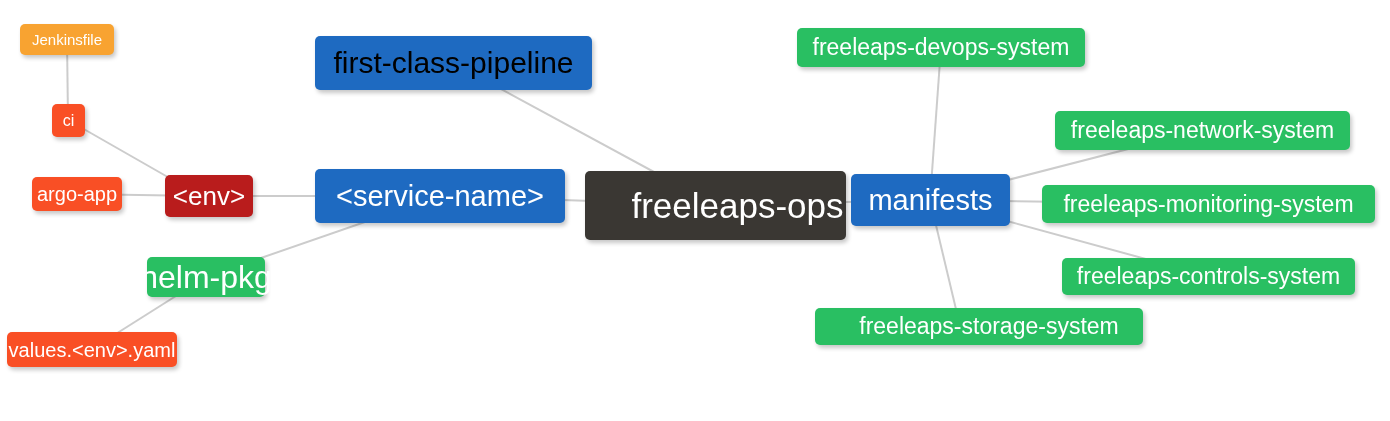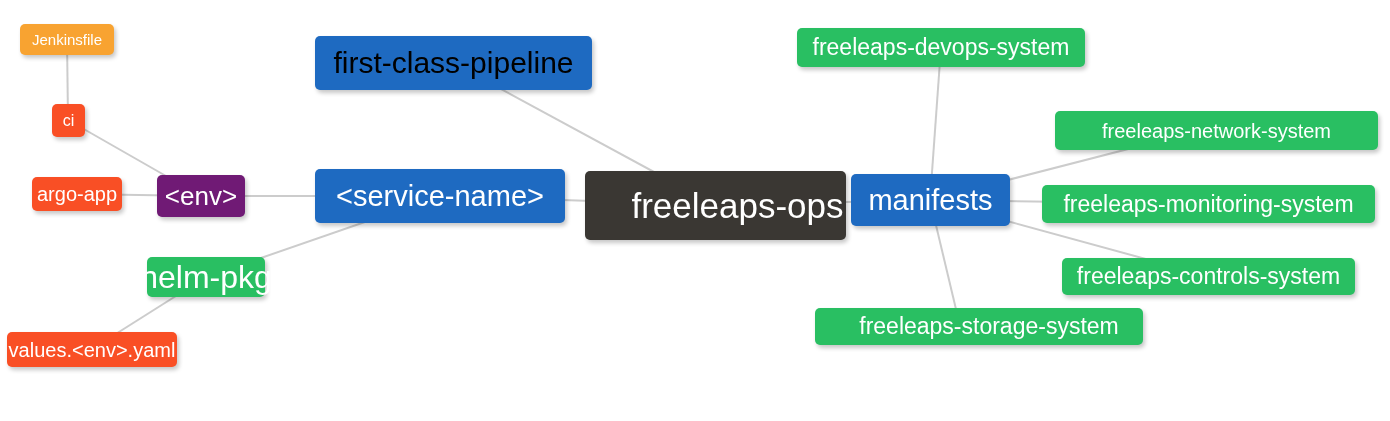--- a/index.html
+++ b/index.html
@@ -45,21 +45,21 @@
   .n-ci          { left: 52px;  top: 104px; width: 33px;  height: 33px; font-size: 16px; }
   .n-argo-app    { left: 32px;  top: 177px; width: 90px;  height: 34px; font-size: 20px; }
   .n-env         { left: 157px; top: 175px; width: 88px;  height: 42px; font-size: 26px; }
   .n-helm-pkg    { left: 147px; top: 257px; width: 118px; height: 40px; font-size: 32px; }
   .n-values      { left: 7px;   top: 332px; width: 170px; height: 35px; font-size: 20px; }
   .n-pipeline    { left: 315px; top: 36px;  width: 277px; height: 54px; font-size: 30px; }
   .n-service     { left: 315px; top: 169px; width: 250px; height: 54px; font-size: 29px; }
   .n-ops         { left: 585px; top: 171px; width: 261px; height: 69px; font-size: 35px; }
   .n-manifests   { left: 851px; top: 174px; width: 159px; height: 52px; font-size: 29px; }
   .n-devops      { left: 797px; top: 28px;  width: 288px; height: 39px; font-size: 23px; }
-  .n-network     { left: 1055px;top: 111px; width: 323px; height: 39px; font-size: 20px; }
+  .n-network     { left: 1055px;top: 111px; width: 295px; height: 39px; font-size: 23px; }
   .n-monitoring  { left: 1042px;top: 185px; width: 333px; height: 38px; font-size: 23px; }
   .n-controls    { left: 1062px;top: 258px; width: 293px; height: 37px; font-size: 23px; }
   .n-storage     { left: 815px; top: 308px; width: 328px; height: 37px; font-size: 23px; padding-left: 20px; }
 </style>
 </head>
 <body>
 
 <div class="canvas">
 
   <svg class="edges" viewBox="0 0 1390 421" xmlns="http://www.w3.org/2000/svg">
@@ -75,21 +75,21 @@
     <line x1="930" y1="200" x2="941" y2="47" stroke="#cccccc"></line>
     <line x1="930" y1="200" x2="1202" y2="130" stroke="#cccccc"></line>
     <line x1="930" y1="200" x2="1208" y2="204" stroke="#cccccc"></line>
     <line x1="930" y1="200" x2="1208" y2="276" stroke="#cccccc"></line>
     <line x1="930" y1="200" x2="960" y2="326" stroke="#cccccc"></line>
   </svg>
 
   <div class="node n-jenkinsfile" style="background: rgb(248, 163, 49); color: rgb(255, 255, 255);">Jenkinsfile</div>
   <div class="node n-ci" style="background: rgb(249, 79, 37); color: rgb(255, 255, 255);">ci</div>
   <div class="node n-argo-app" style="background: rgb(249, 79, 37); color: rgb(255, 255, 255);">argo-app</div>
-  <div class="node n-env" style="background: #701a75; color: rgb(255, 255, 255);">&lt;env&gt;</div>
+  <div class="node n-env" style="background: #b91c1c; color: rgb(255, 255, 255); margin-left: 8px;">&lt;env&gt;</div>
   <div class="node n-helm-pkg" style="background: rgb(41, 191, 98); color: rgb(255, 255, 255);">helm-pkg</div>
   <div class="node n-values" style="background: rgb(249, 79, 37); color: rgb(255, 255, 255);">values.&lt;env&gt;.yaml</div>
   <div class="node n-pipeline" style="background: rgb(30, 106, 193); color: #000000;">first-class-pipeline</div>
   <div class="node n-service" style="background: rgb(30, 106, 193); color: rgb(255, 255, 255);">&lt;service-name&gt;</div>
   <div class="node n-ops" style="background: rgb(58, 55, 51); color: rgb(255, 255, 255); padding-left: 44px;">freeleaps-ops</div>
   <div class="node n-manifests" style="background: rgb(30, 106, 193); color: rgb(255, 255, 255);">manifests</div>
   <div class="node n-devops" style="background: rgb(41, 191, 98); color: rgb(255, 255, 255);">freeleaps-devops-system</div>
   <div class="node n-network" style="background: rgb(41, 191, 98); color: rgb(255, 255, 255);">freeleaps-network-system</div>
   <div class="node n-monitoring" style="background: rgb(41, 191, 98); color: rgb(255, 255, 255);">freeleaps-monitoring-system</div>
   <div class="node n-controls" style="background: rgb(41, 191, 98); color: rgb(255, 255, 255);">freeleaps-controls-system</div>

